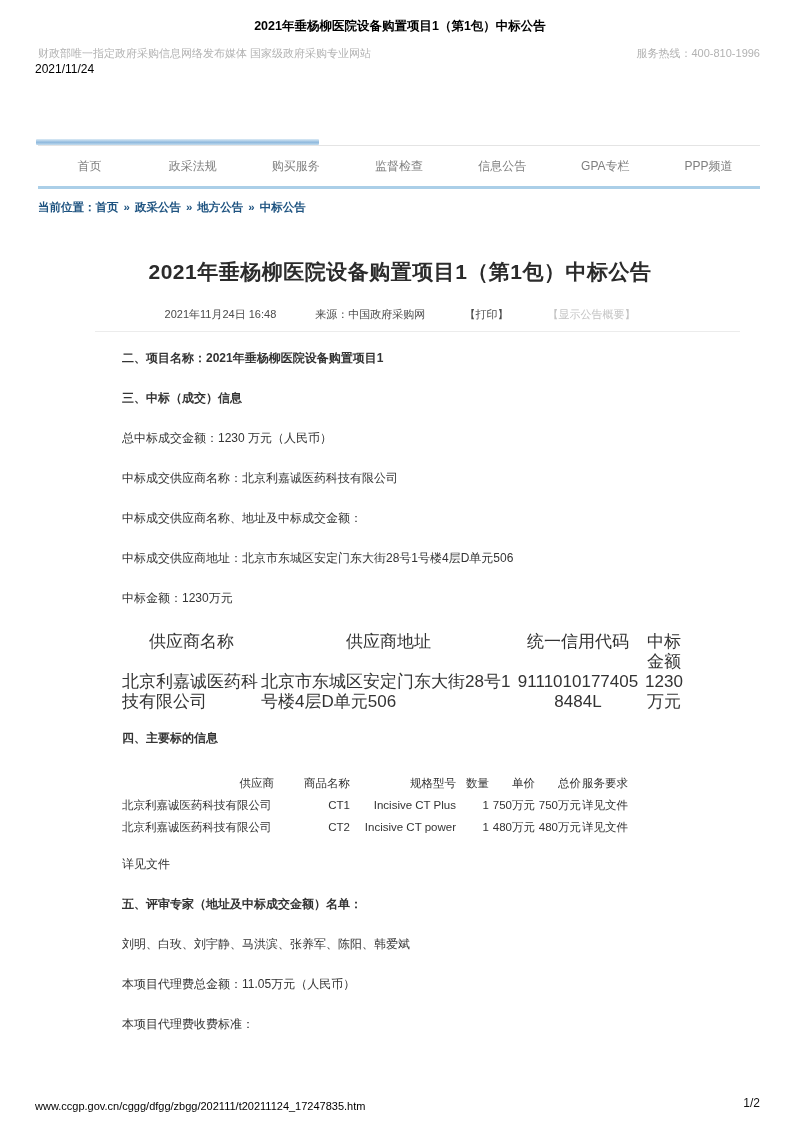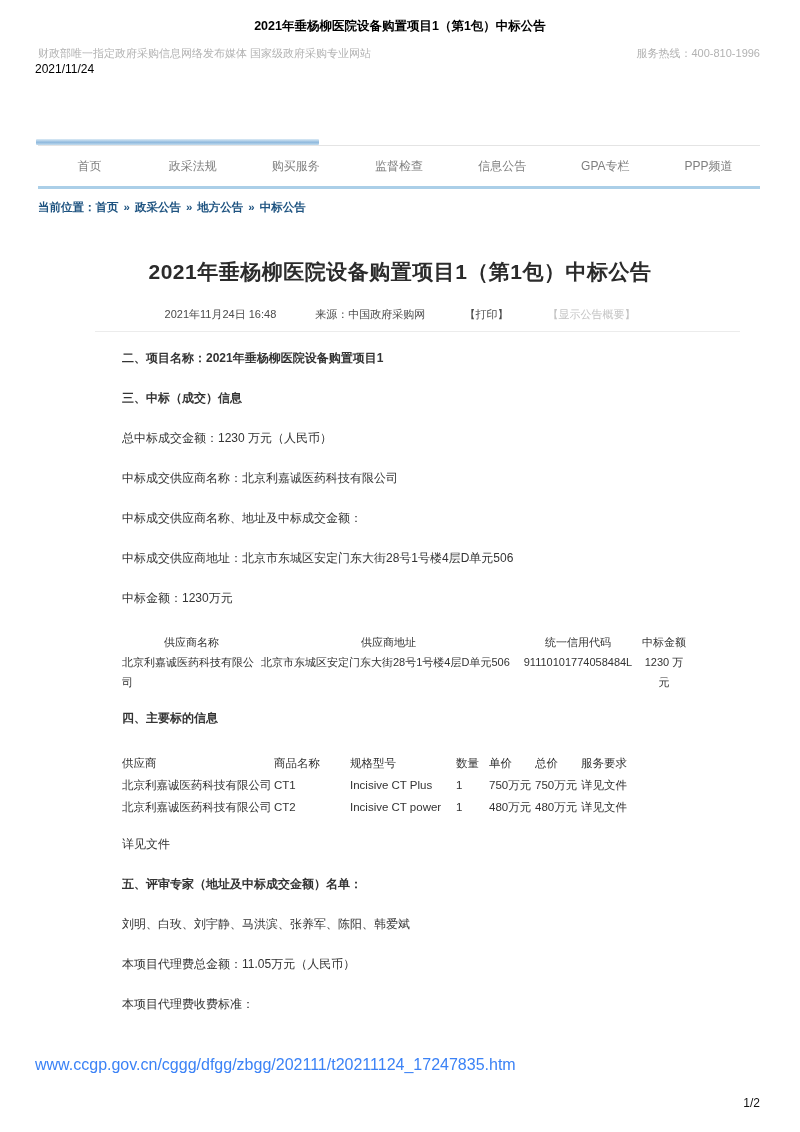--- a/index.html
+++ b/index.html
@@ -35,30 +35,30 @@
     font-size:11px;color:#4a4a4a;}
   .article-meta span{margin:0 18px;}
   .meta-summary{color:#c4c4c4;}
   .title-divider{position:absolute;top:331px;left:95px;width:645px;height:0;
     border-top:1px solid #ececec;}
   
   .article-body{position:absolute;top:352px;left:122px;width:566px;font-size:12px;}
   .article-body p{margin:0 0 27px 0;line-height:13px;}
   .article-body p.hd{font-weight:bold;}
   table{border-collapse:collapse;table-layout:fixed;}
-  .tbl1{width:566px;margin:0 0 20px 0;font-size:11px;}
+  .tbl1{width:566px;margin:0 0 20px 0;font-size:17px;}
   .tbl1 th,.tbl1 td{font-weight:normal;padding:0;line-height:20px;vertical-align:top;
     text-align:center;word-break:break-all;}
   .tbl1 td.l{text-align:left;}
   .tbl2{width:506px;margin:0 0 20px 0;font-size:11.5px;}
   .tbl2 th,.tbl2 td{font-weight:normal;padding:0;line-height:22px;vertical-align:top;
-    text-align:left;}
+    text-align:right;}
   .tbl2 td.l{text-align:left;}
   
-  .print-url{position:absolute;top:1056px;left:35px;font-size:16px;color:#3b82f6;}
+  .print-url{position:absolute;top:1100px;left:35px;font-size:11px;color:#000000;}
   .print-page{position:absolute;top:1096px;right:40px;font-size:12px;color:#111;}
 </style>
 </head>
 <body>
 
 <div class="print-date">2021/11/24</div>
 <div class="print-title">2021年垂杨柳医院设备购置项目1（第1包）中标公告</div>
 
 <div class="tagline-row">
   <span>财政部唯一指定政府采购信息网络发布媒体 国家级政府采购专业网站</span>

